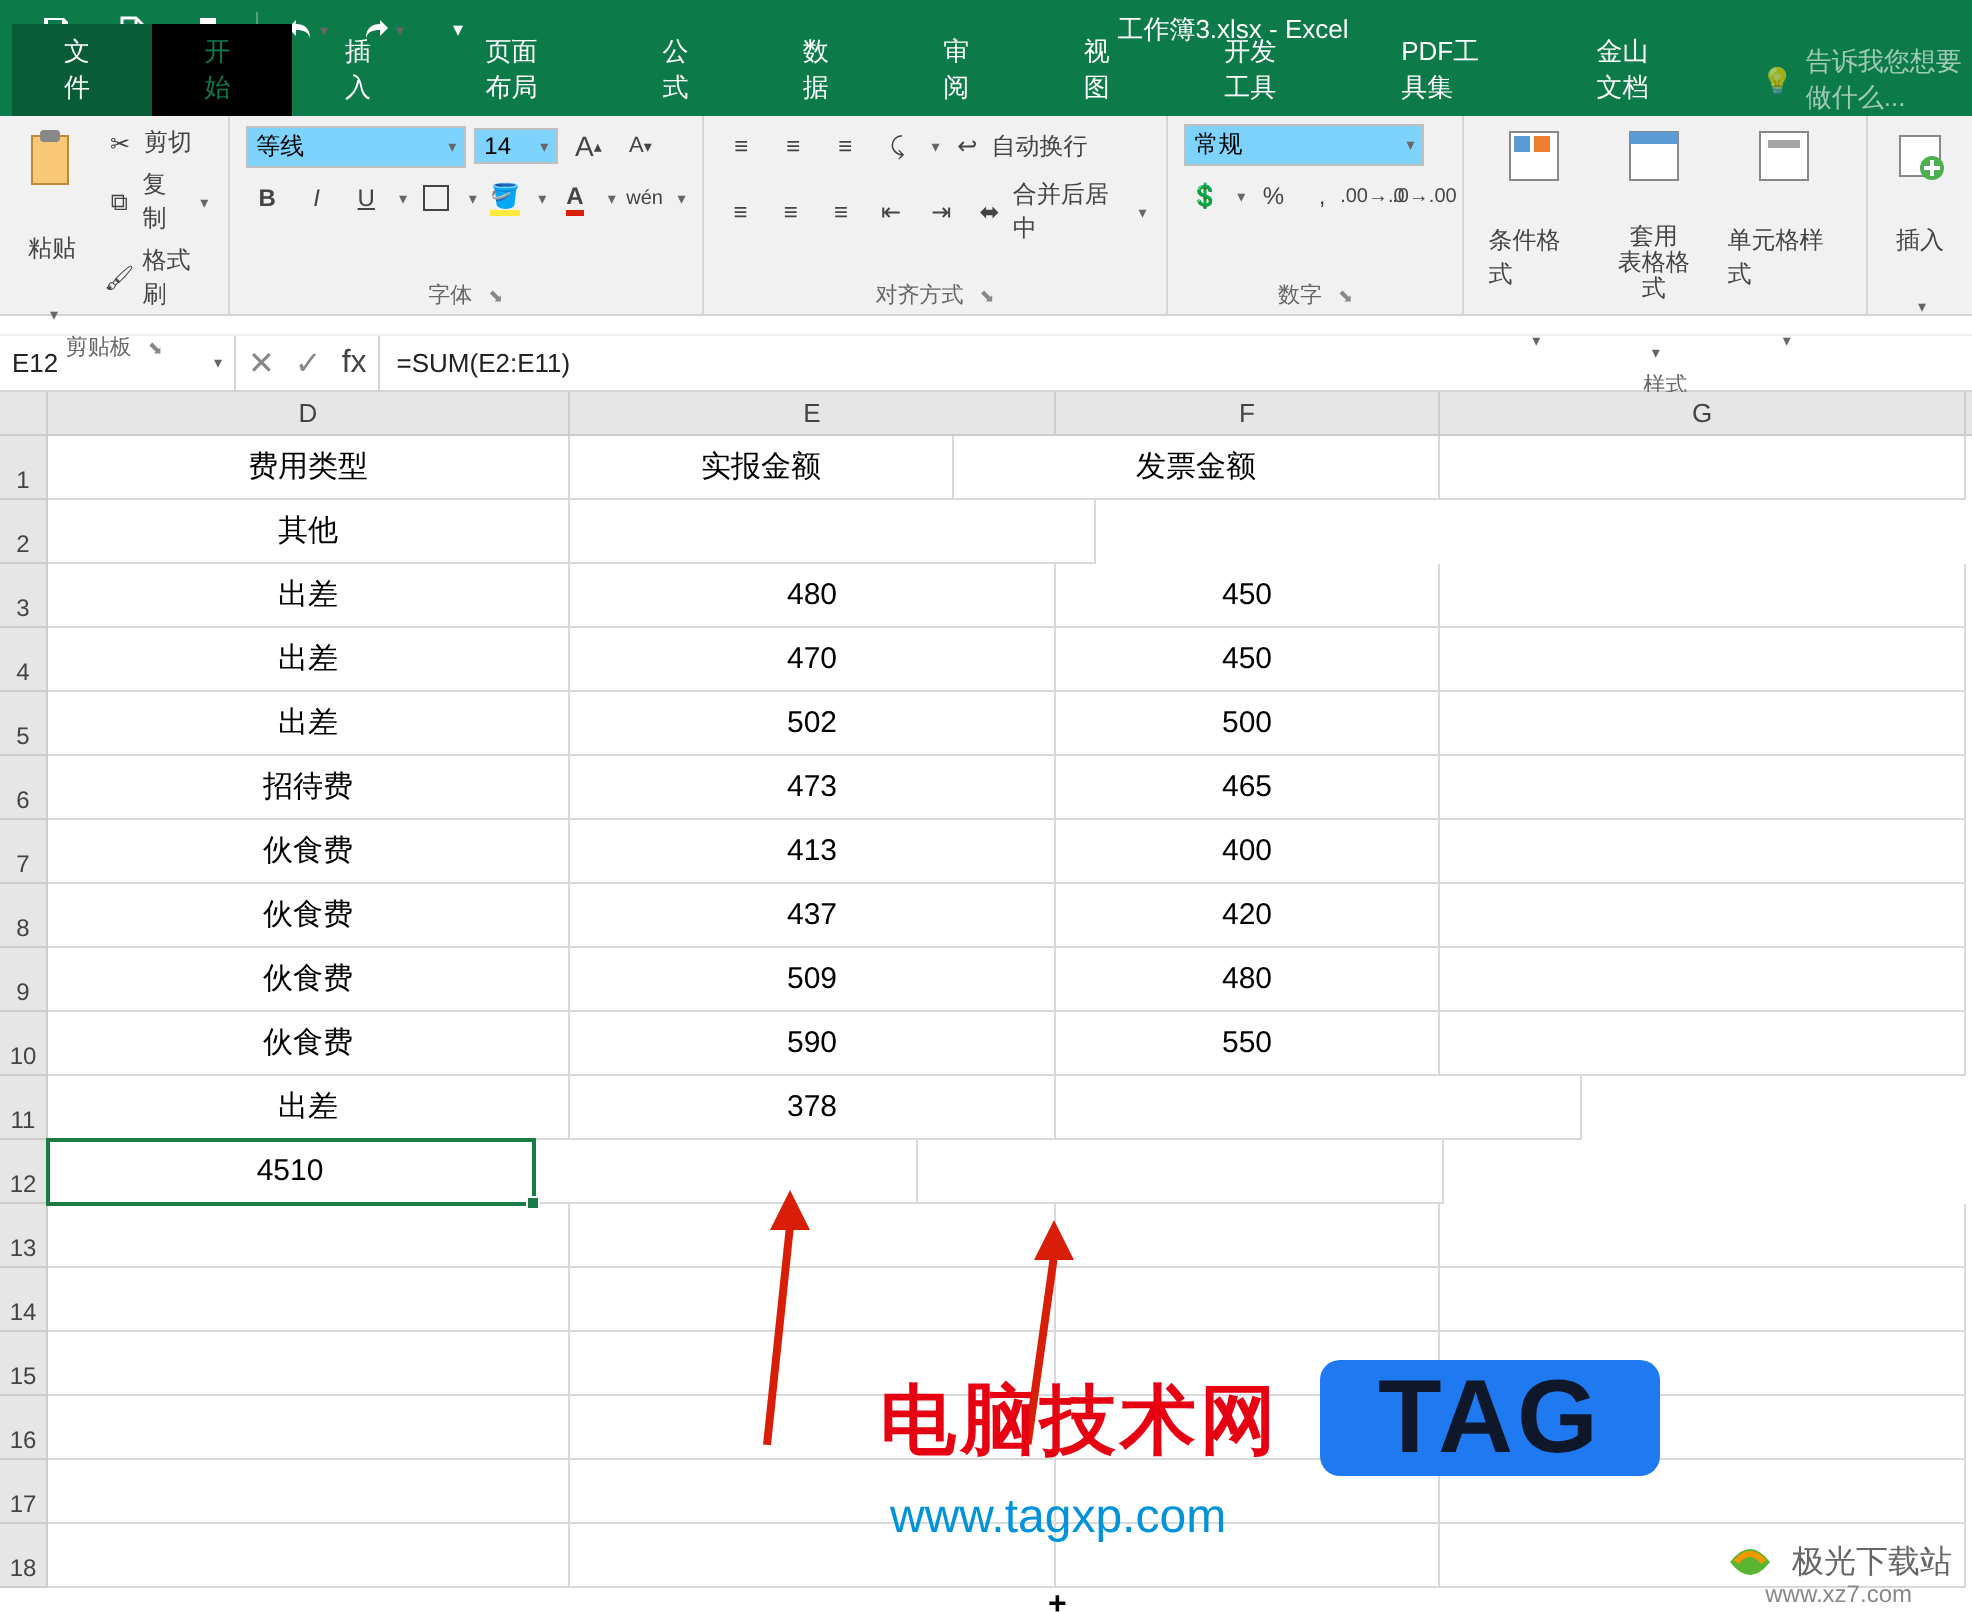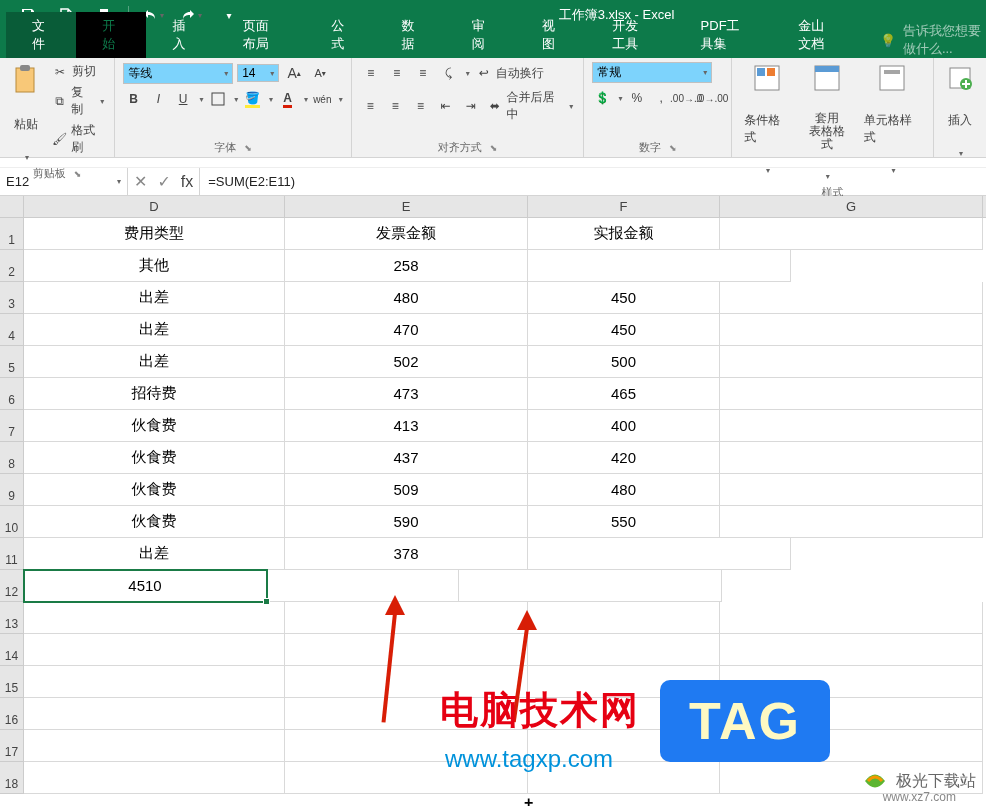--- a/index.html
+++ b/index.html
@@ -30,21 +30,21 @@
 .row { display: flex; align-items: center; gap: 4px; }
 .big-btn { display: flex; flex-direction: column; align-items: center; gap: 20px; cursor: pointer; font-size: 12px; color: #444; padding: 2px 4px; }
 .small-item { font-size: 12px; color: #444; display: flex; align-items: center; gap: 4px; cursor: pointer; padding: 1px 2px; }
 .icon16 { width: 16px; height: 16px; display: inline-flex; align-items: center; justify-content: center; }
 .combo { border: 1px solid #c0c0c0; background: #7dd3fc; font-size: 12px; padding: 1px 4px; display: flex; align-items: center; justify-content: space-between; cursor: pointer; }
 .btn-square { width: 22px; height: 22px; border: 1px solid transparent; display: flex; align-items: center; justify-content: center; cursor: pointer; font-size: 12px; color: #444; }
 .dd { font-size: 8px; color: #666; margin-left: 2px; }
 
 
 .formula-bar { height: 28px; border-bottom: 1px solid #d4d4d4; display: flex; align-items: stretch; background: #fff; }
-.namebox { width: 128px; border-right: 1px solid #d4d4d4; display: flex; align-items: center; padding: 0 6px; font-size: 13px; color: #222; justify-content: space-between; }
+.namebox { width: 118px; border-right: 1px solid #d4d4d4; display: flex; align-items: center; padding: 0 6px; font-size: 13px; color: #222; justify-content: space-between; }
 .fbar-btns { display: flex; align-items: center; border-right: 1px solid #d4d4d4; padding: 0 6px; gap: 10px; color: #888; }
 .fbar-input { flex: 1; display: flex; align-items: center; padding: 0 8px; font-size: 13px; color: #222; }
 
 
 .sheet { position: relative; }
 .col-headers { display: flex; height: 22px; background: #e6e6e6; border-bottom: 1px solid #ccc; }
 .corner { width: 24px; border-right: 1px solid #ccc; background: #e6e6e6; }
 .col-h { border-right: 1px solid #ccc; display: flex; align-items: center; justify-content: center; font-size: 13px; color: #444; }
 .rows { }
 .srow { display: flex; height: 32px; }
@@ -56,21 +56,21 @@
 .cursor-plus { position: absolute; font-size: 16px; font-weight: bold; color: #000; left: 524px; top: 598px; pointer-events: none; }
 
 
 .arrow { position: absolute; pointer-events: none; }
 .arrow-line { position: absolute; background: #d81e06; width: 4px; }
 .arrow-head { position: absolute; width: 0; height: 0; border-left: 10px solid transparent; border-right: 10px solid transparent; border-bottom: 20px solid #d81e06; }
 
 
 .wm1 { position: absolute; left: 440px; top: 685px; font-size: 38px; font-weight: bold; color: #e60012; letter-spacing: 2px; }
 .wm2 { position: absolute; left: 445px; top: 745px; font-size: 24px; color: #0092db; }
-.tag-badge { position: absolute; left: 660px; top: 680px; width: 170px; height: 82px; background: #1f7af2; border-radius: 10px; color: #fef9c3; font-size: 52px; font-weight: bold; display: flex; align-items: center; justify-content: center; letter-spacing: 2px; }
+.tag-badge { position: absolute; left: 660px; top: 680px; width: 170px; height: 58px; background: #1f7af2; border-radius: 10px; color: #0f172a; font-size: 52px; font-weight: bold; display: flex; align-items: center; justify-content: center; letter-spacing: 2px; }
 .jg { position: absolute; right: 10px; bottom: 10px; display: flex; align-items: center; gap: 6px; }
 .jg-txt { font-size: 16px; color: #666; }
 .jg-url { position: absolute; right: 30px; bottom: 2px; font-size: 12px; color: #888; }
 </style>
 </head>
 <body>
 
 <div class="titlebar">
   <div class="qat">
     <div class="qat-btn">
@@ -329,28 +329,27 @@
     <div class="corner"></div>
     <div class="col-h wD">D</div>
     <div class="col-h wE">E</div>
     <div class="col-h wF">F</div>
     <div class="col-h wG">G</div>
   </div>
   <div class="rows" id="rows">
       <div class="srow">
         <div class="row-h">1</div>
         <div class="cell wD">费用类型</div>
+        <div class="cell wF">实报金额</div>
         <div class="cell wE">发票金额</div>
-        <div class="cell wF">实报金额</div>
         <div class="cell wG"></div>
       </div>
       <div class="srow">
         <div class="row-h">2</div>
         <div class="cell wD">其他</div>
-        <div class="cell wE">258</div>
         <div class="cell wG"></div>
       </div>
       <div class="srow">
         <div class="row-h">3</div>
         <div class="cell wD">出差</div>
         <div class="cell wE">480</div>
         <div class="cell wF">450</div>
         <div class="cell wG"></div>
       </div>
       <div class="srow">

